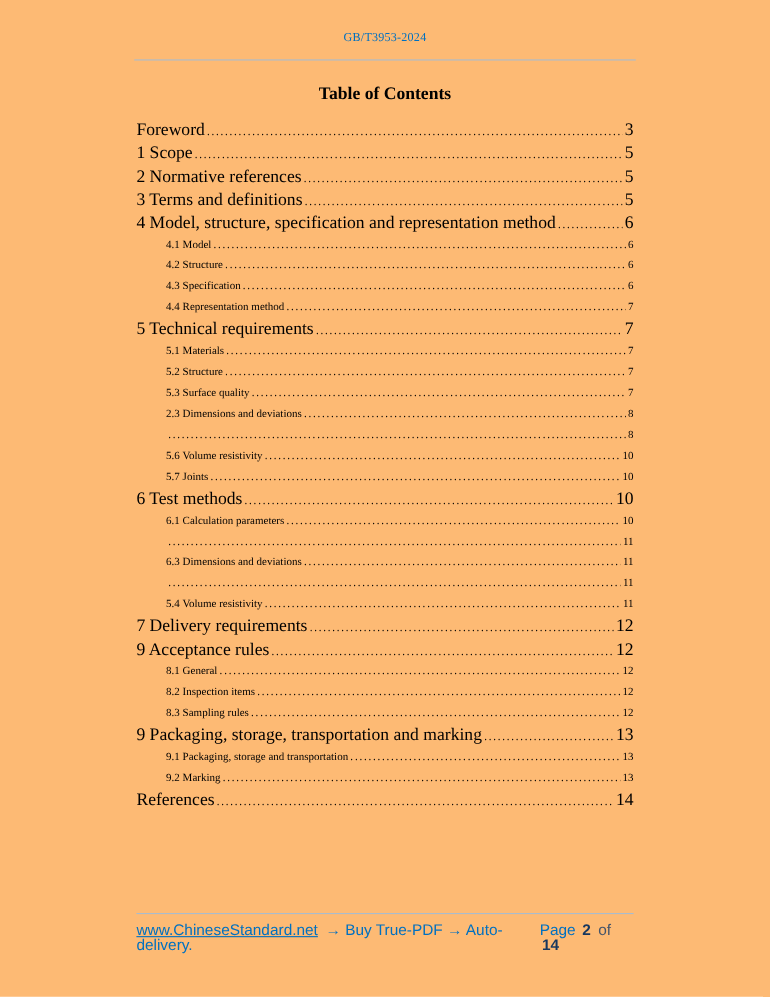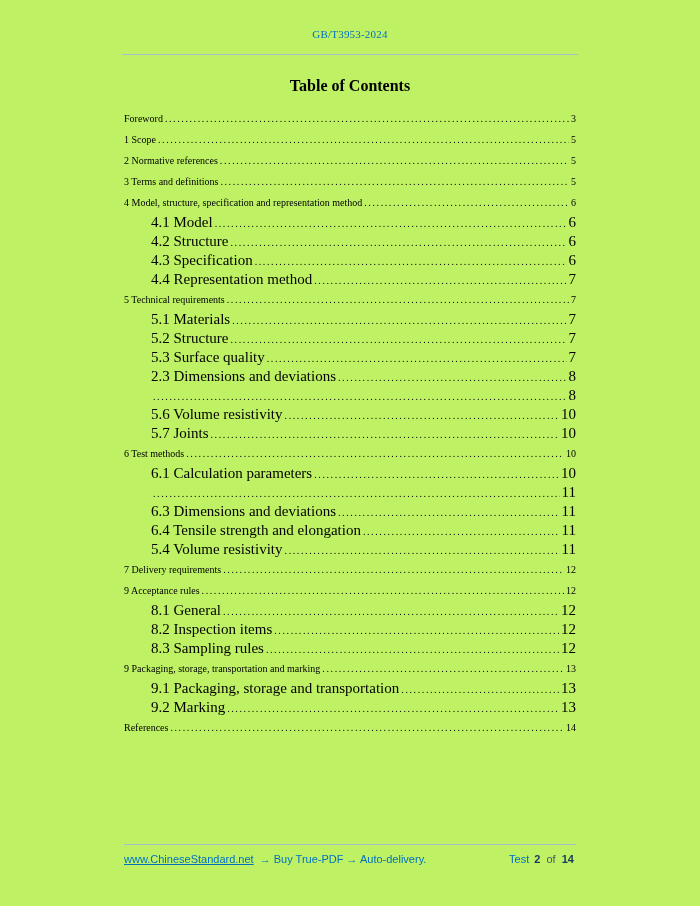--- a/index.html
+++ b/index.html
@@ -6,21 +6,21 @@
   html, body { width: 700px; height: 906px; }
   body {
     background: #ffffff;
     font-family: "Liberation Serif", serif;
     color: #000000;
   }
   .page {
     position: relative;
     width: 700px;
     height: 906px;
-    background: #bef264;
+    background: #fdba74;
     overflow: hidden;
   }
   .content {
     width: 452px;
     margin: 8px auto;
   }
   
   .doc-code {
     padding-top: 28px;
     text-align: center;
@@ -45,26 +45,26 @@
   
   .toc {
     margin-top: 13px;
   }
   .toc-row {
     display: flex;
     align-items: baseline;
     color: #000000;
   }
   .toc-row.level-1 {
-    font-size: 10px;
+    font-size: 16px;
     height: 21px;
     line-height: 21px;
   }
   .toc-row.level-2 {
-    font-size: 15px;
+    font-size: 10px;
     height: 19px;
     line-height: 19px;
     padding-left: 27px;
   }
   .toc-label { white-space: nowrap; }
   .toc-dots {
     flex: 1;
     overflow: hidden;
     white-space: nowrap;
     margin: 0 2px;
@@ -87,21 +87,21 @@
   .footer-rule {
     border: none;
     border-top: 1px solid #a9bccd;
     margin-bottom: 7px;
   }
   .footer-row {
     display: flex;
     justify-content: space-between;
     align-items: center;
     font-family: "Liberation Sans", sans-serif;
-    font-size: 11px;
+    font-size: 14px;
     line-height: 14px;
   }
   .footer-left { color: #0070C0; }
   .site-link {
     color: #0070C0;
     text-decoration: underline;
     cursor: pointer;
   }
   .footer-tagline { color: #0070C0; margin-left: 3px; }
   .page-indicator { color: #0070C0; }
@@ -222,21 +222,20 @@
         <div class="toc-row level-2">
           <span class="toc-dots"></span>
           <span class="toc-page">11</span>
         </div>
         <div class="toc-row level-2">
           <span class="toc-label">6.3 Dimensions and deviations</span>
           <span class="toc-dots"></span>
           <span class="toc-page">11</span>
         </div>
         <div class="toc-row level-2">
-          <span class="toc-label">6.4 Tensile strength and elongation</span>
           <span class="toc-dots"></span>
           <span class="toc-page">11</span>
         </div>
         <div class="toc-row level-2">
           <span class="toc-label">5.4 Volume resistivity</span>
           <span class="toc-dots"></span>
           <span class="toc-page">11</span>
         </div>
         <div class="toc-row level-1">
           <span class="toc-label">7 Delivery requirements</span>
@@ -287,21 +286,21 @@
   </div>
 
   <div class="footer">
     <hr class="footer-rule">
     <div class="footer-row">
       <div class="footer-left">
         <span class="site-link">www.ChineseStandard.net</span>
         <span class="footer-tagline">→ Buy True-PDF → Auto-delivery.</span>
       </div>
       <div class="page-indicator">
-        <span>Test</span>
+        <span>Page</span>
         <span class="page-num">2</span>
         <span class="of-label">of</span>
         <span class="page-num">14</span>
       </div>
     </div>
   </div>
 
 </div>
 
 </body></html>

